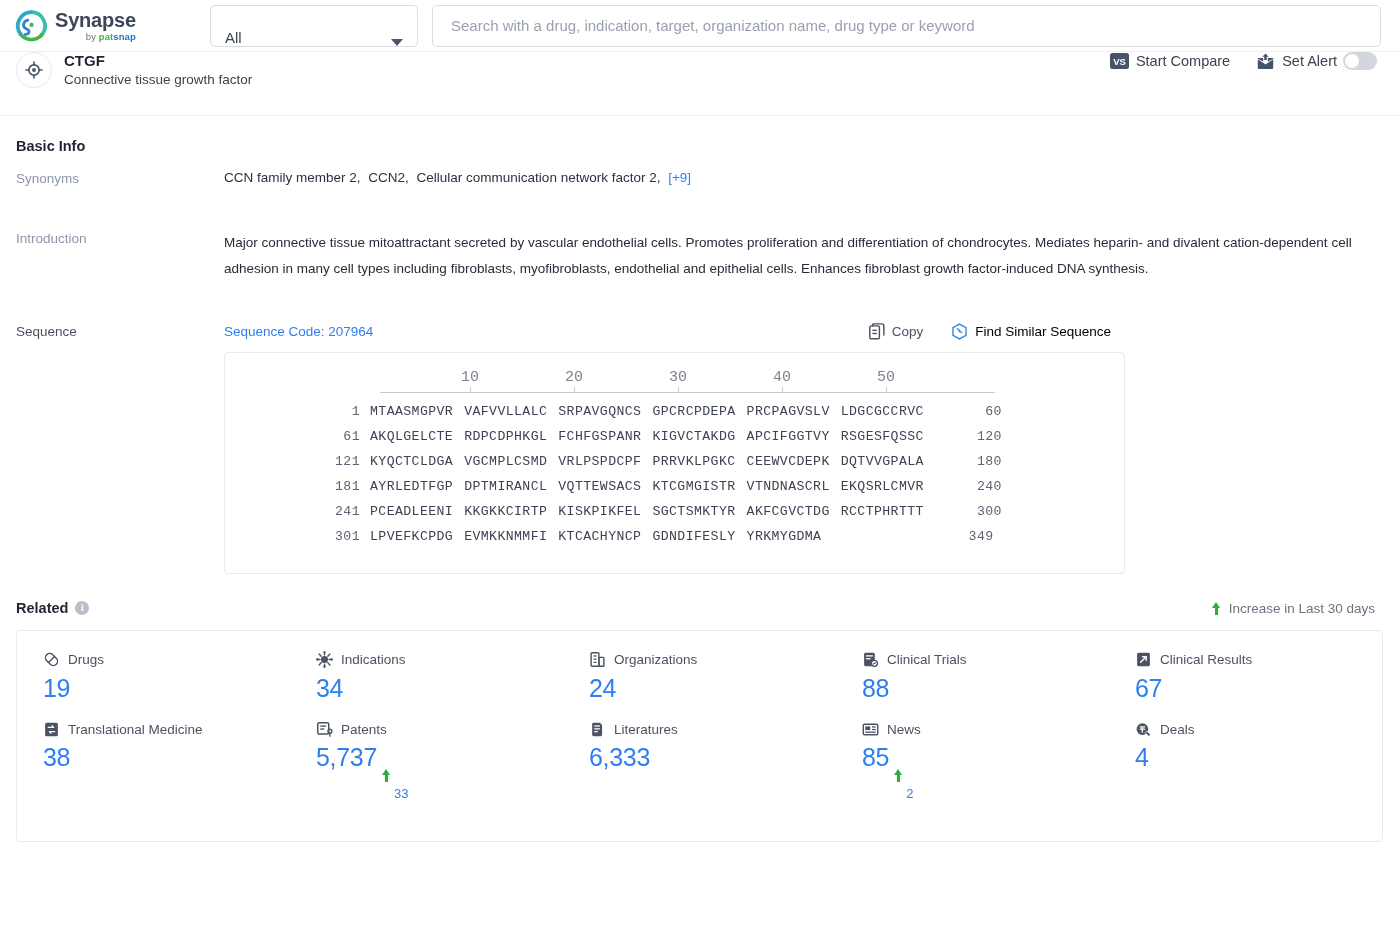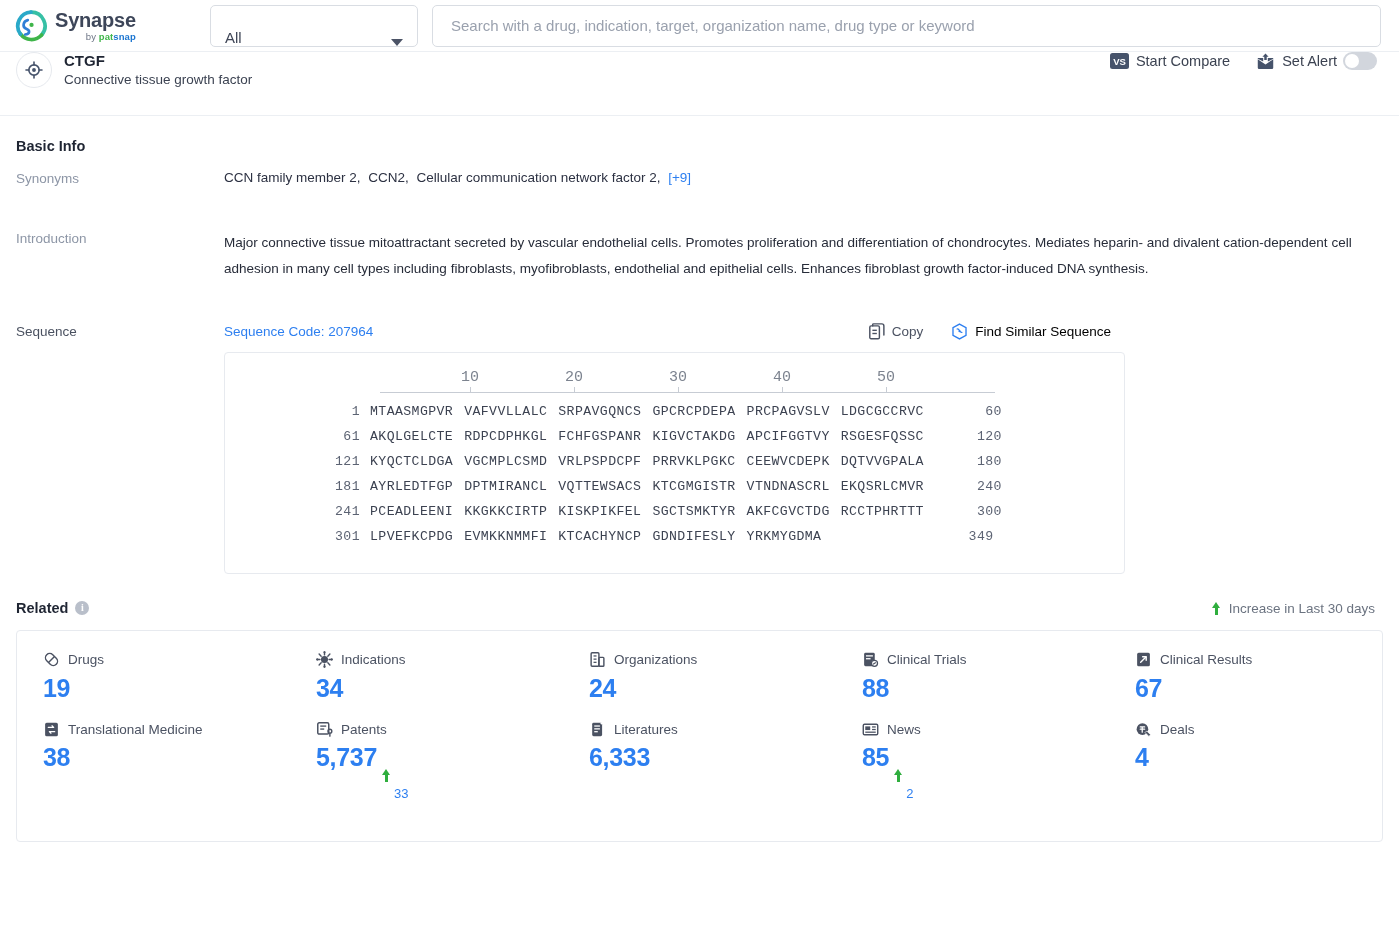--- a/index.html
+++ b/index.html
@@ -215,21 +215,21 @@
   .stat-grid {
     display: grid;
     grid-template-columns: repeat(5, 1fr);
     row-gap: 16px;
   }
   .stat { padding-left: 26px; }
   .stat-top { display: flex; align-items: center; gap: 8px; height: 22px; }
   .stat-label { font-size: 13.5px; color: #4b5262; }
   .stat-val-row { display: flex; align-items: flex-start; gap: 5px; margin-top: 3px; }
   .stat-value {
-    font-size: 25px; color: #2d7ff0; font-weight: 700; line-height: 1.15;
+    font-size: 25px; color: #2d7ff0; font-weight: 400; line-height: 1.15;
     letter-spacing: -.3px;
   }
   .delta { display: flex; align-items: center; gap: 3px; padding-top: 7px; }
   .delta-num { font-size: 13px; color: #2d7ff0; margin-top: 36px; }
   .sicon { width: 17px; height: 17px; flex: 0 0 17px; display: block; }
 </style>
 </head>
 <body>
 
 <div class="topbar">

